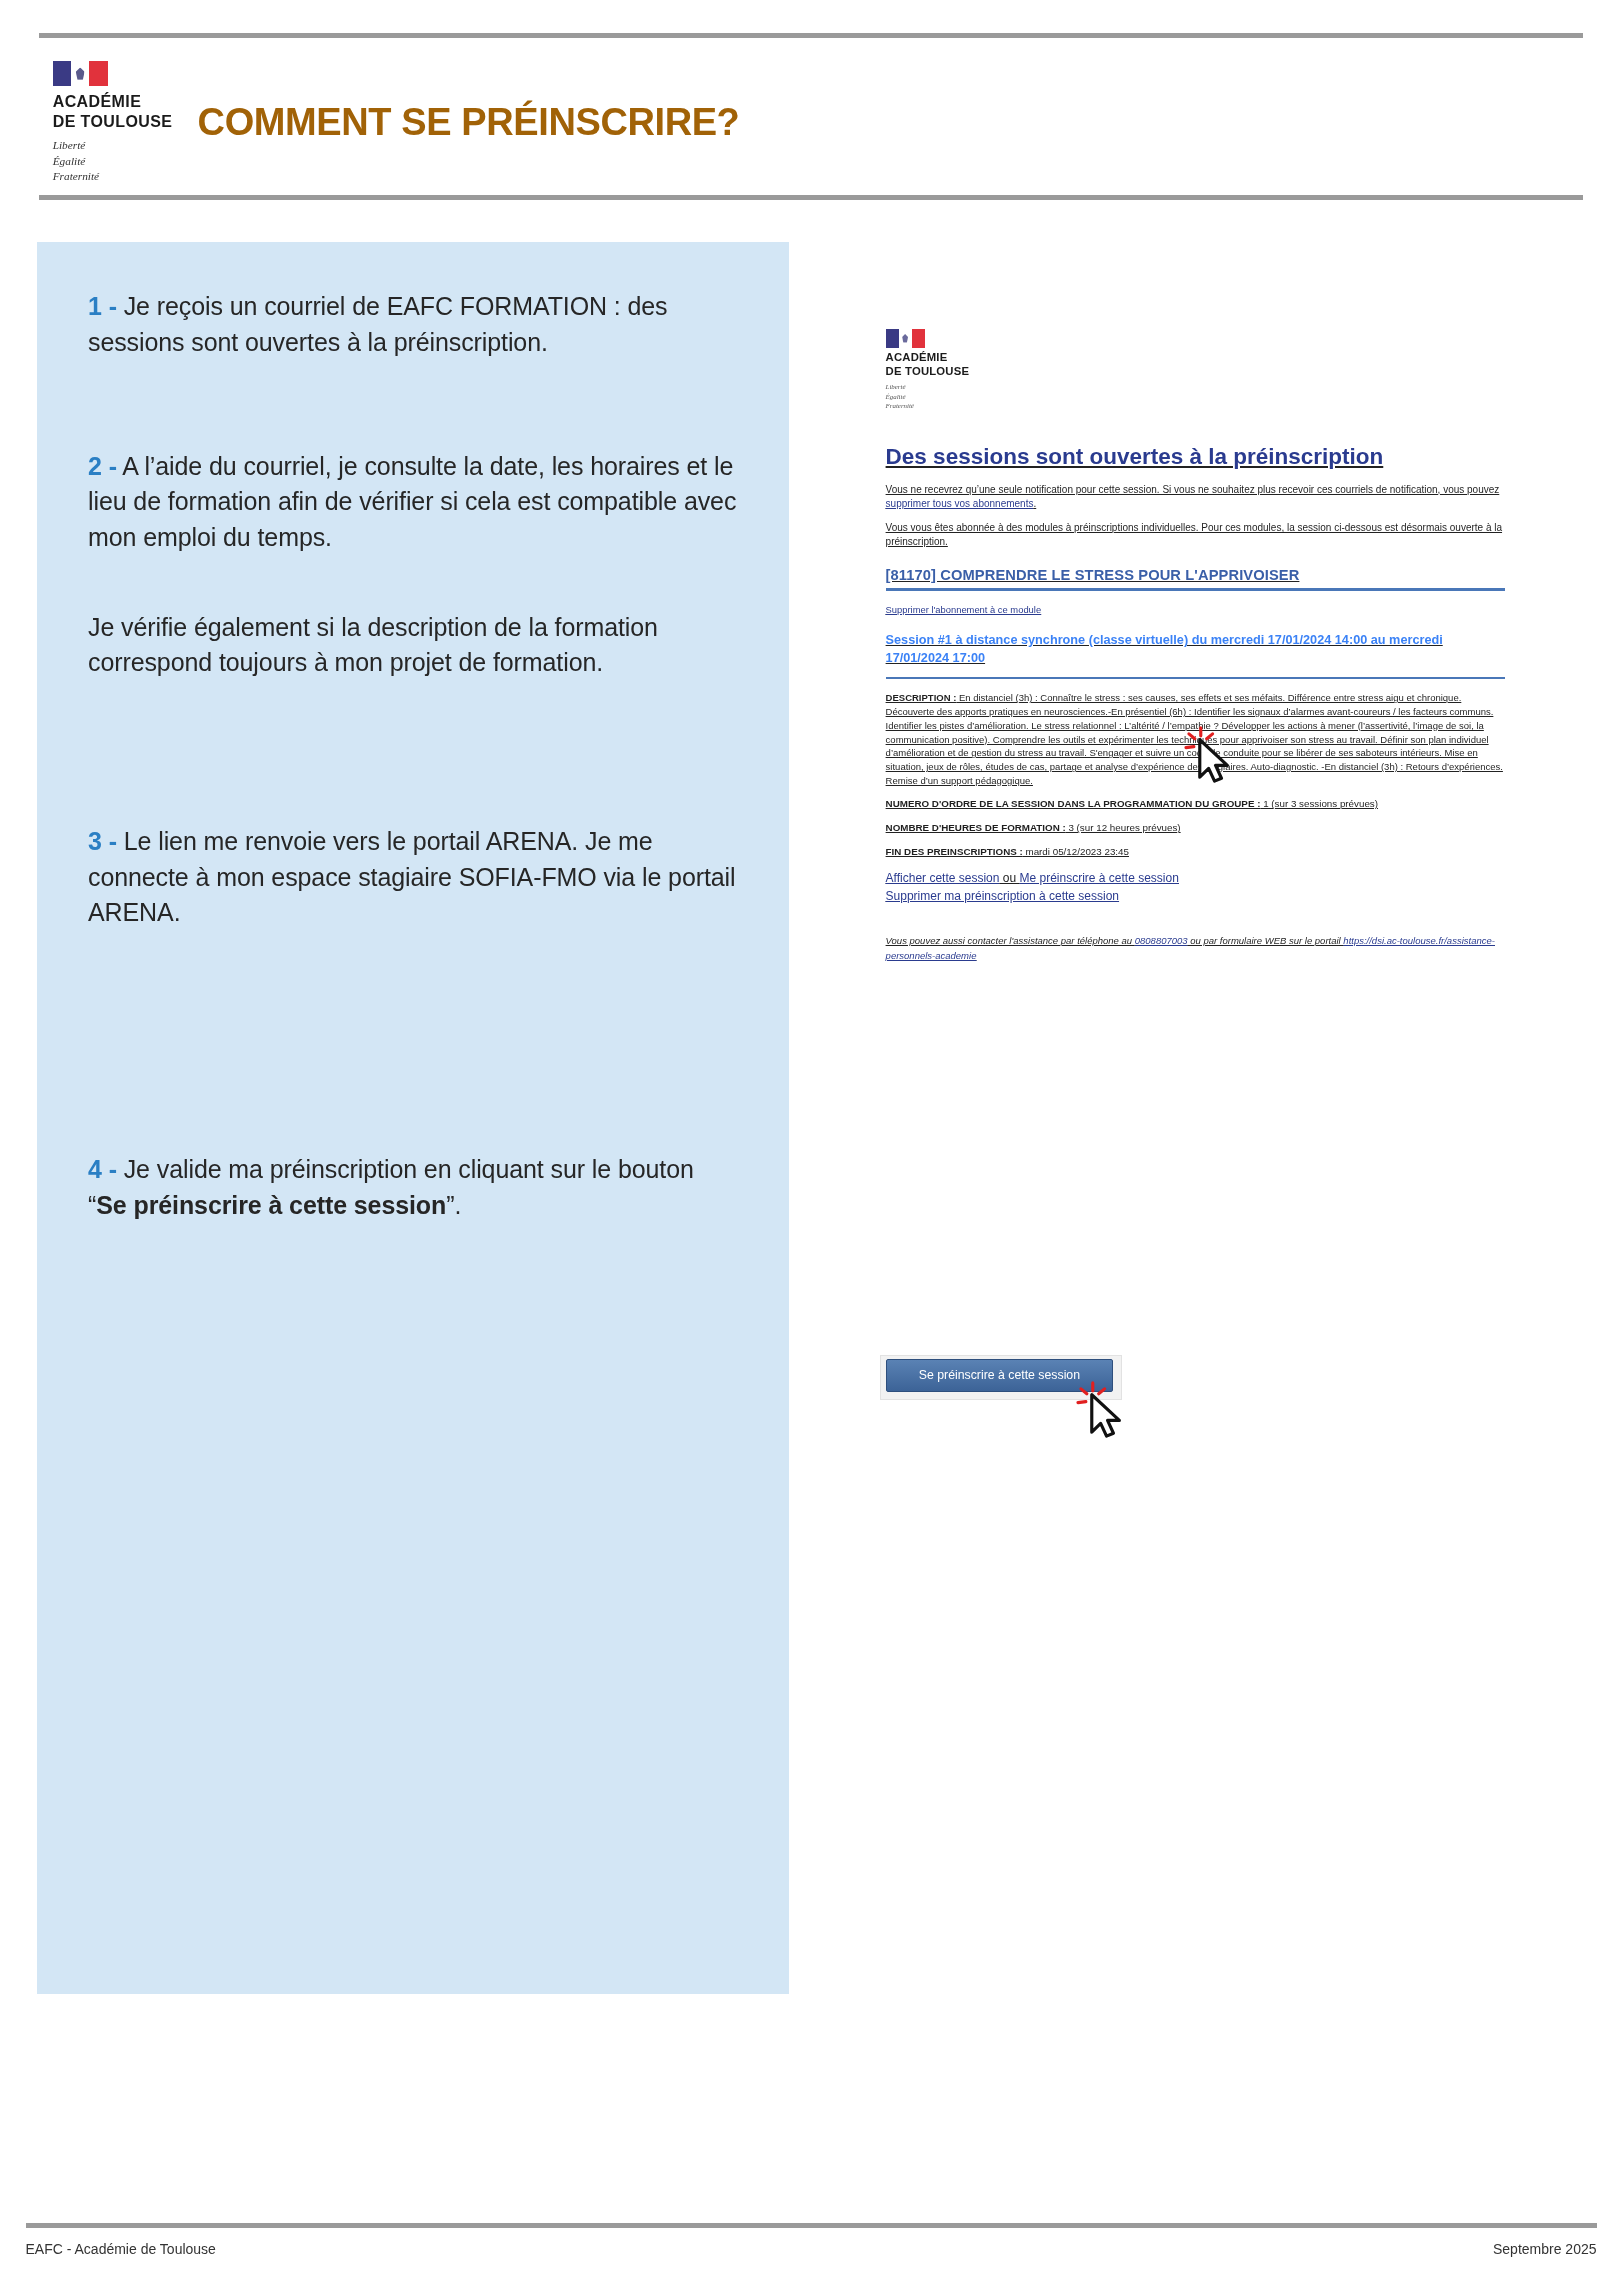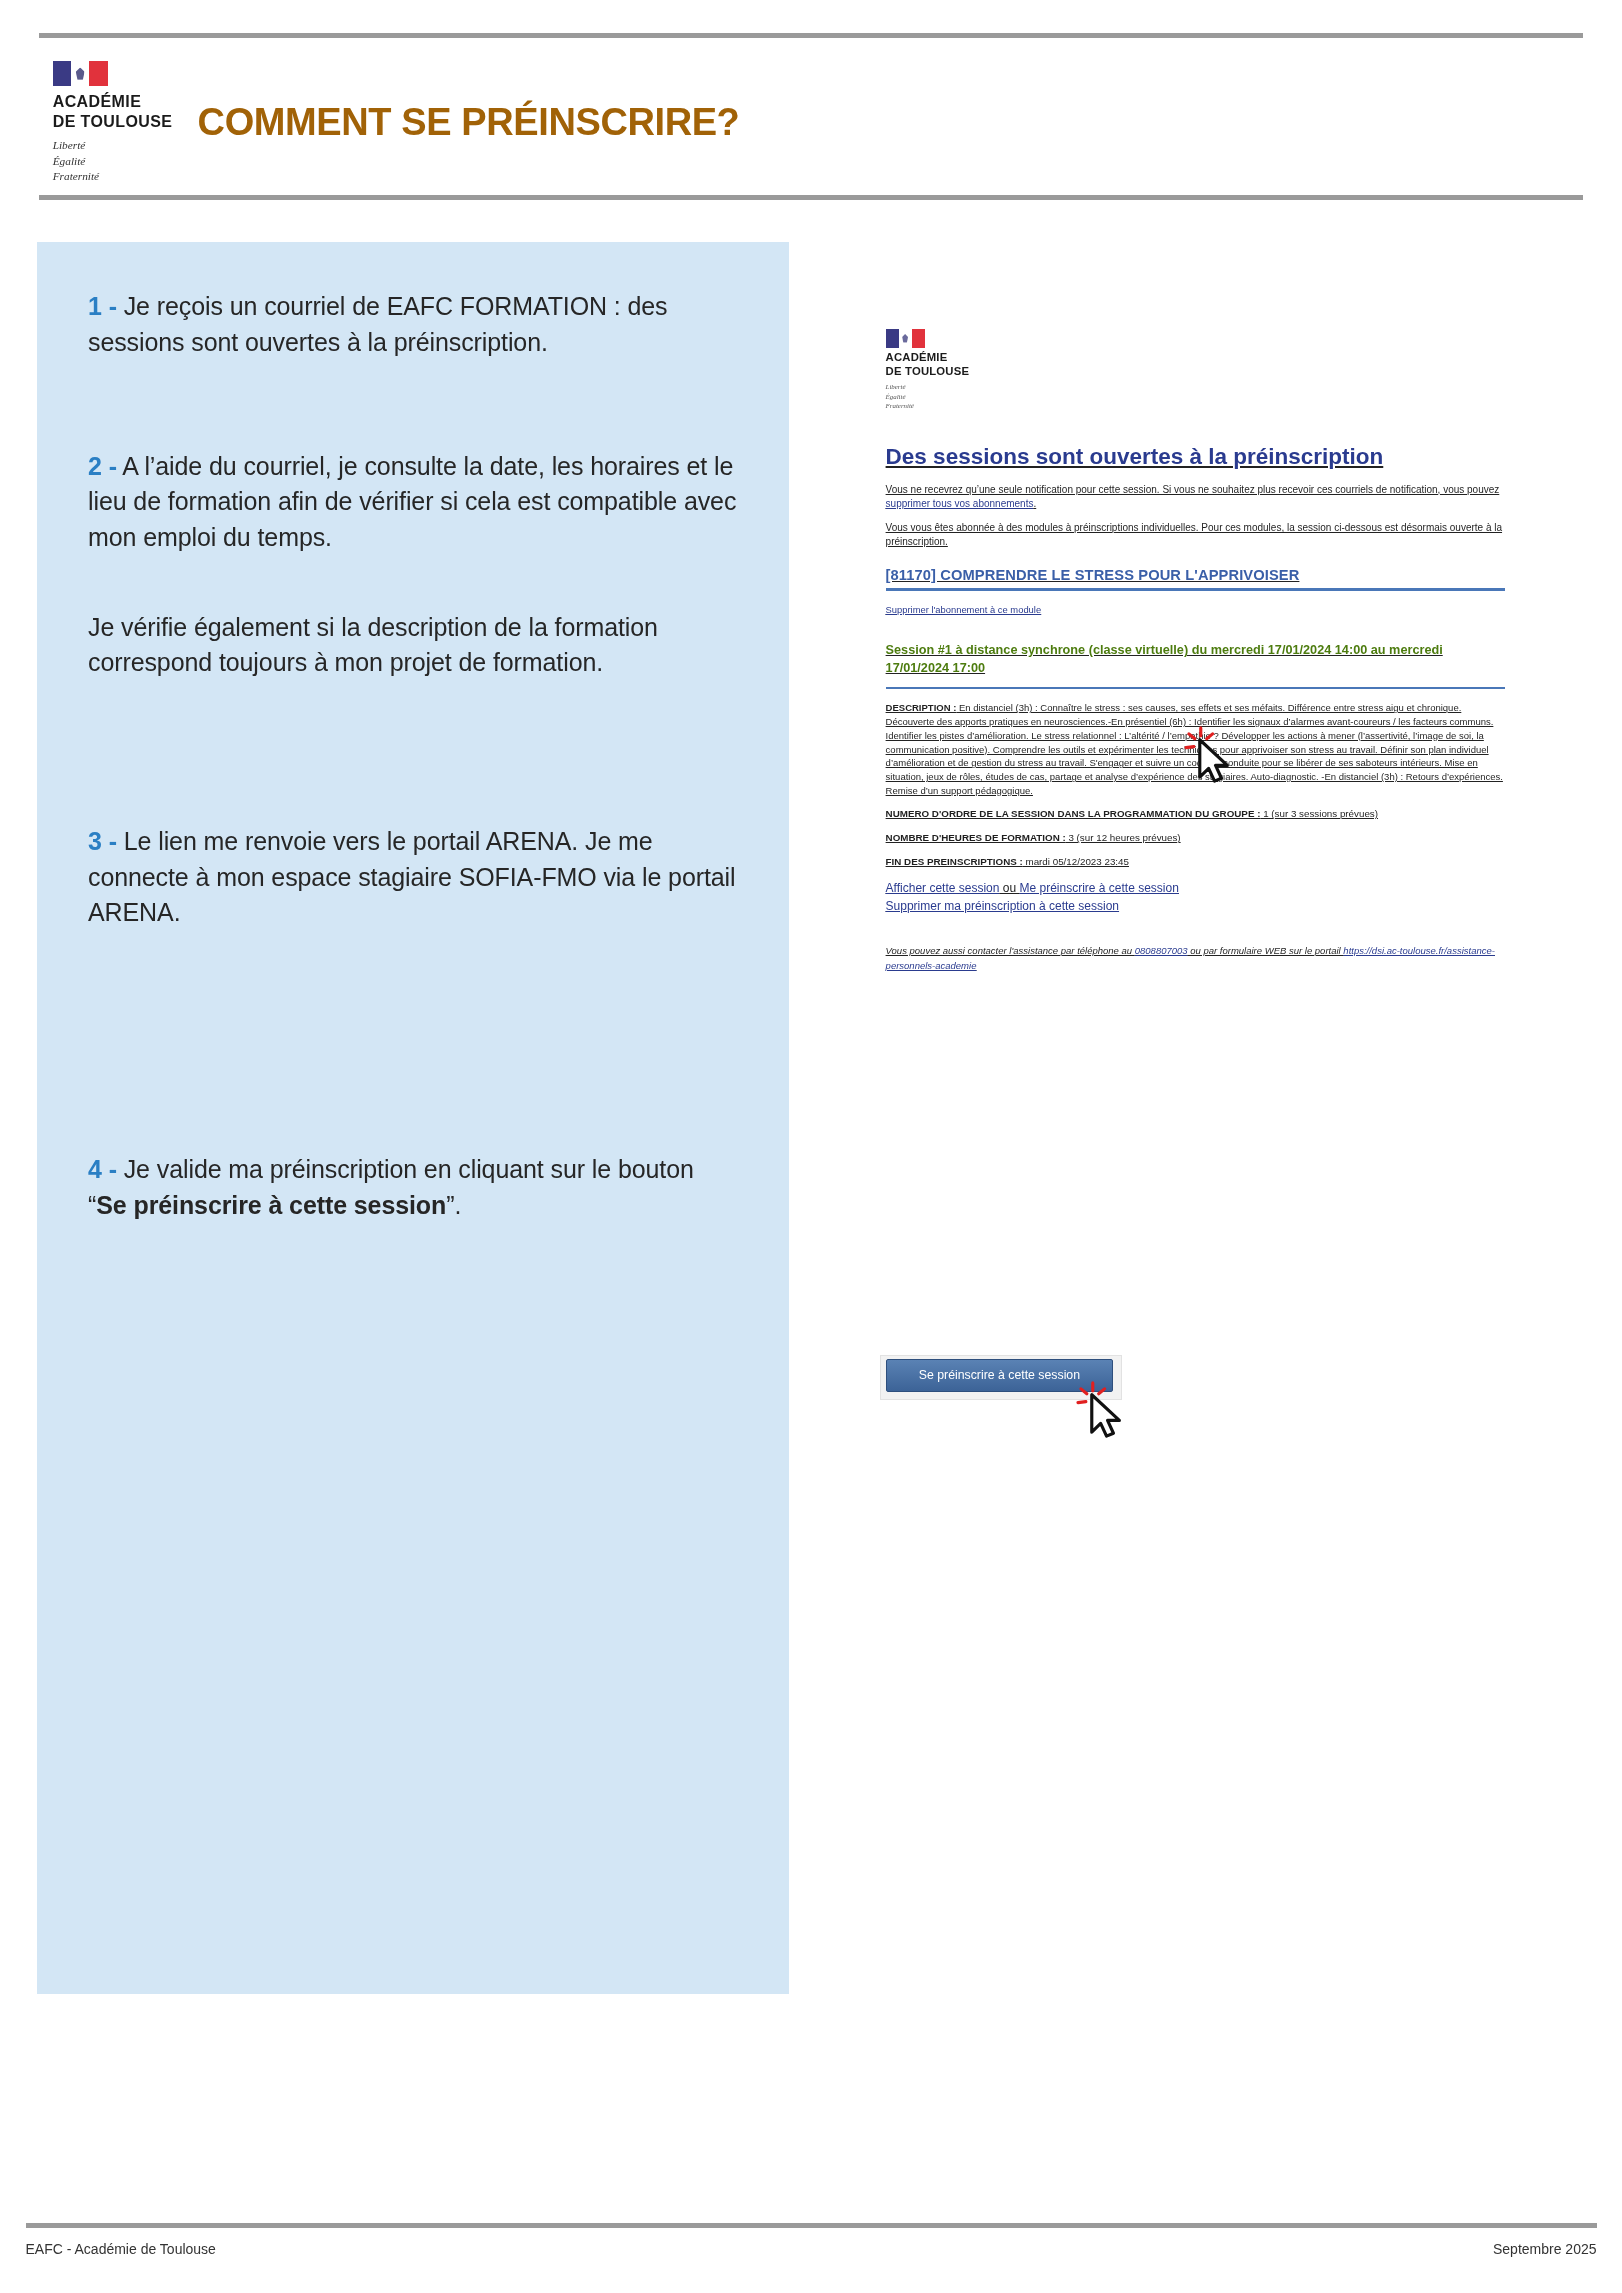--- a/index.html
+++ b/index.html
@@ -199,26 +199,26 @@
     letter-spacing: 0.1px;
   }
   .rule-blue {
     height: 2.9px;
     background: #4a77b8;
     margin: 4.9px 0 13.7px 0;
   }
   .rule-blue.thin { margin: 9.8px 0 11.8px 0; }
   .mail-unsub {
     font-size: 9.4px;
-    margin: 0 0 27px 0;
+    margin: 0 0 17px 0;
   }
   .mail-session {
     font-size: 12.7px;
     font-weight: bold;
-    color: #4d7c0f;
+    color: #3b82f6;
     line-height: 1.36;
     margin: 0;
   }
   .mail-desc {
     font-size: 9.5px;
     line-height: 1.45;
     color: #1f1f1f;
     text-align: left;
     margin: 0 0 9.8px 0;
   }

